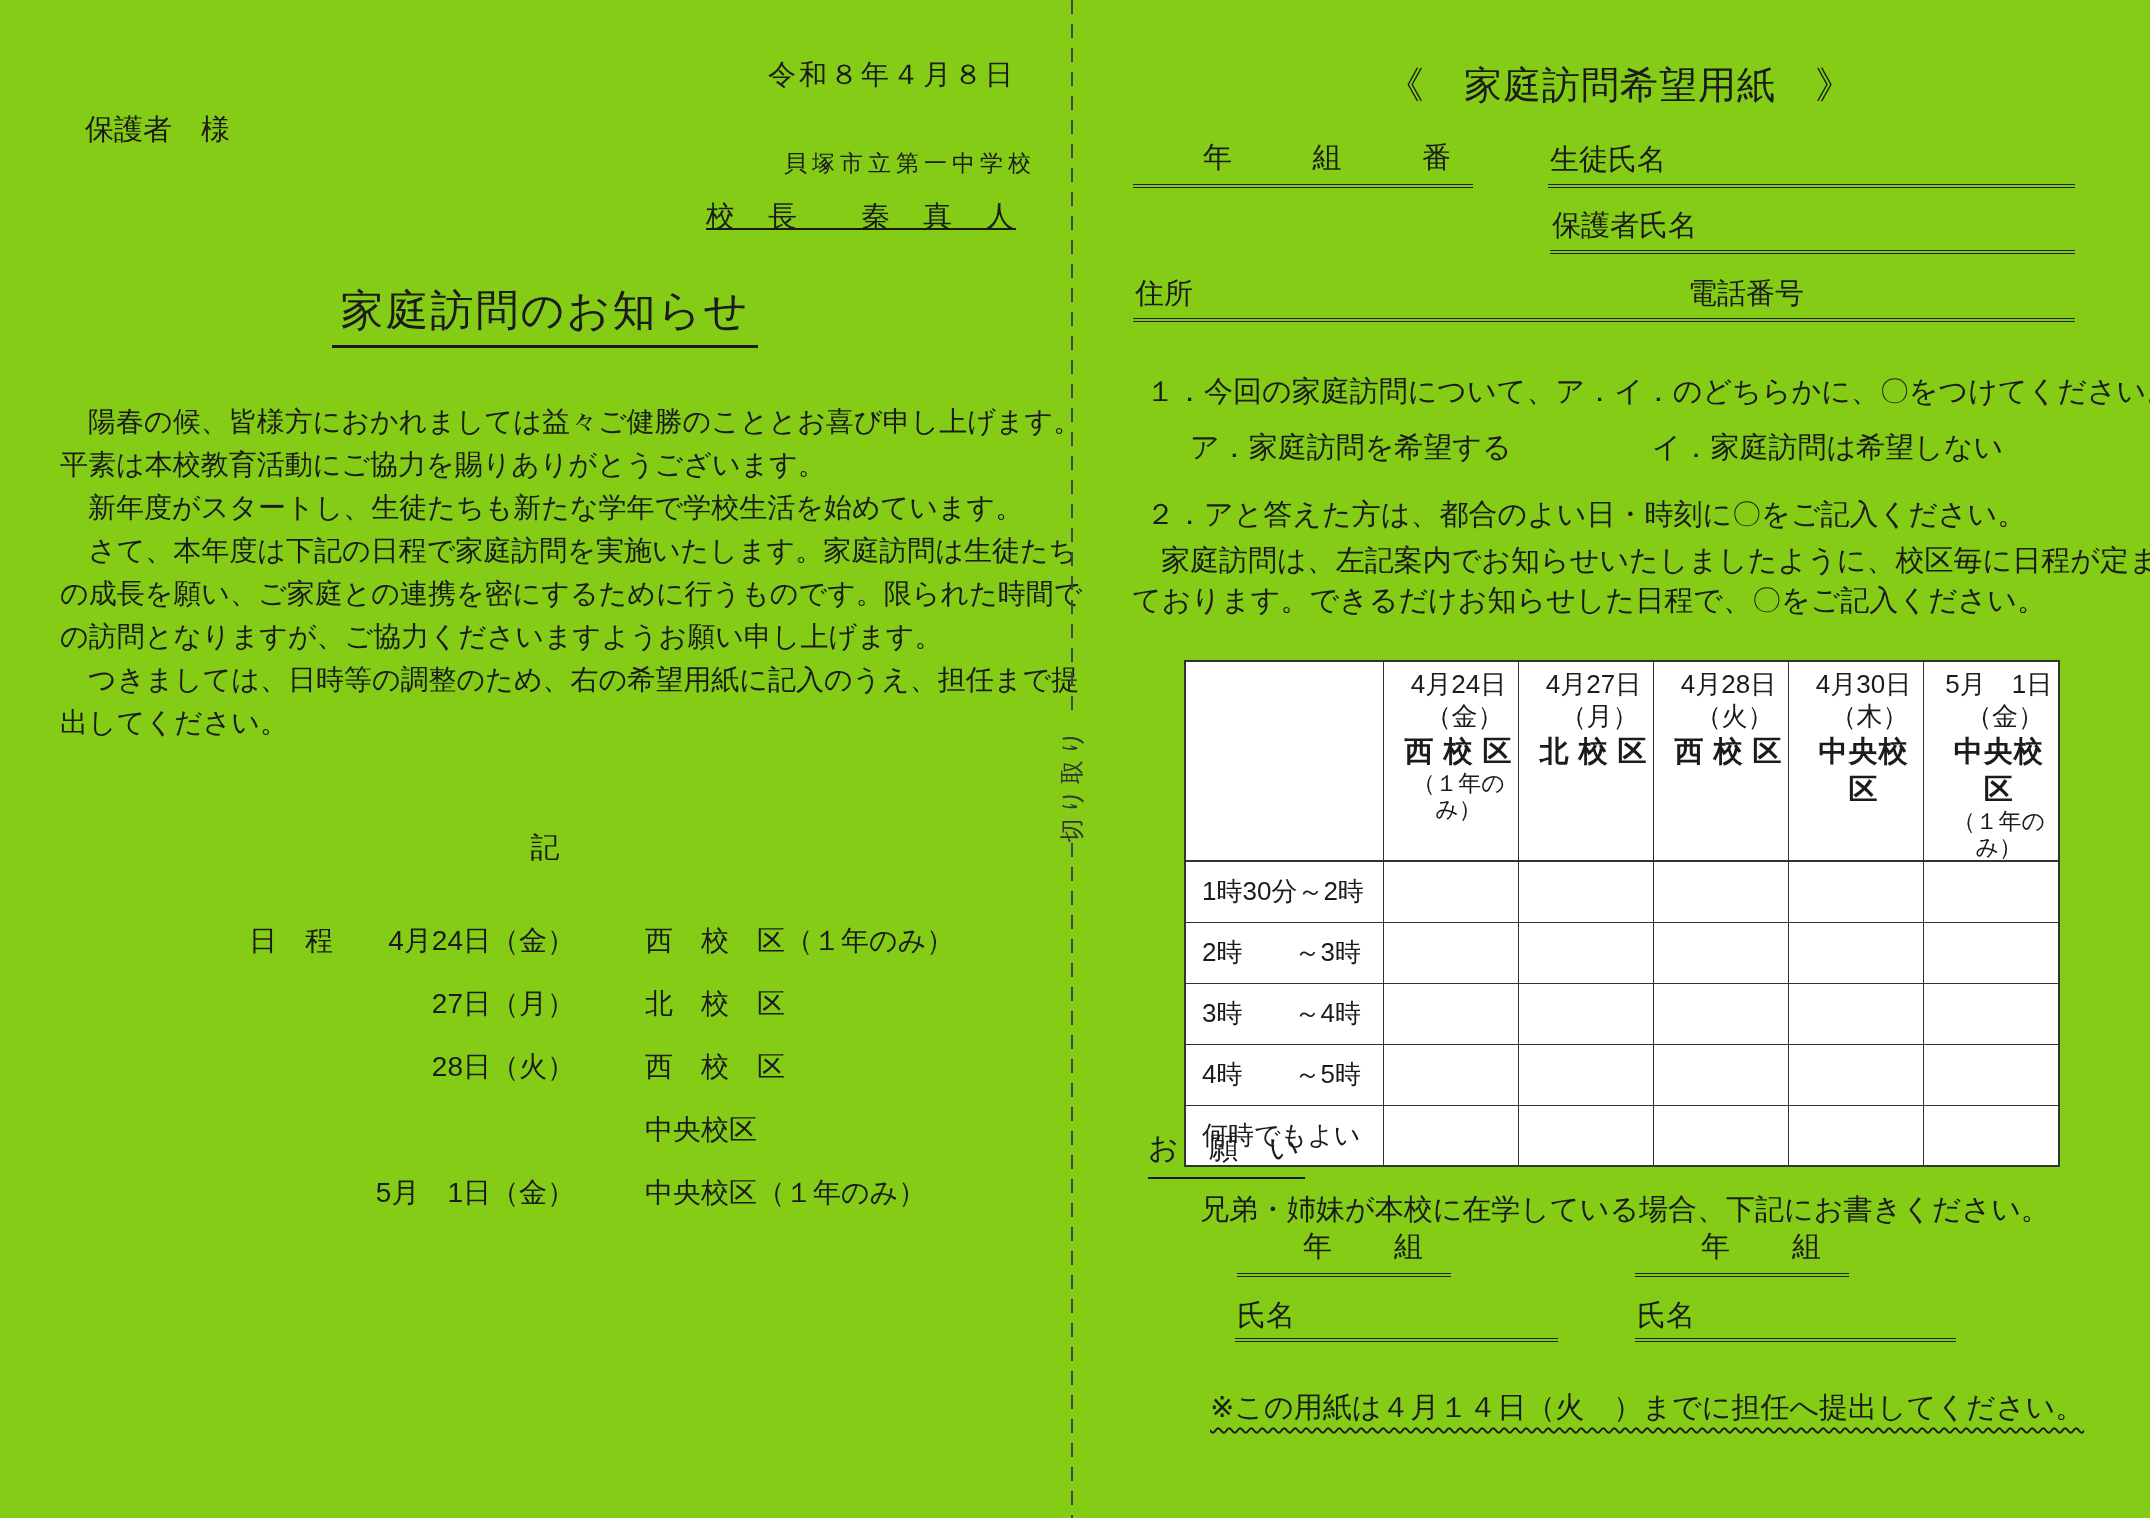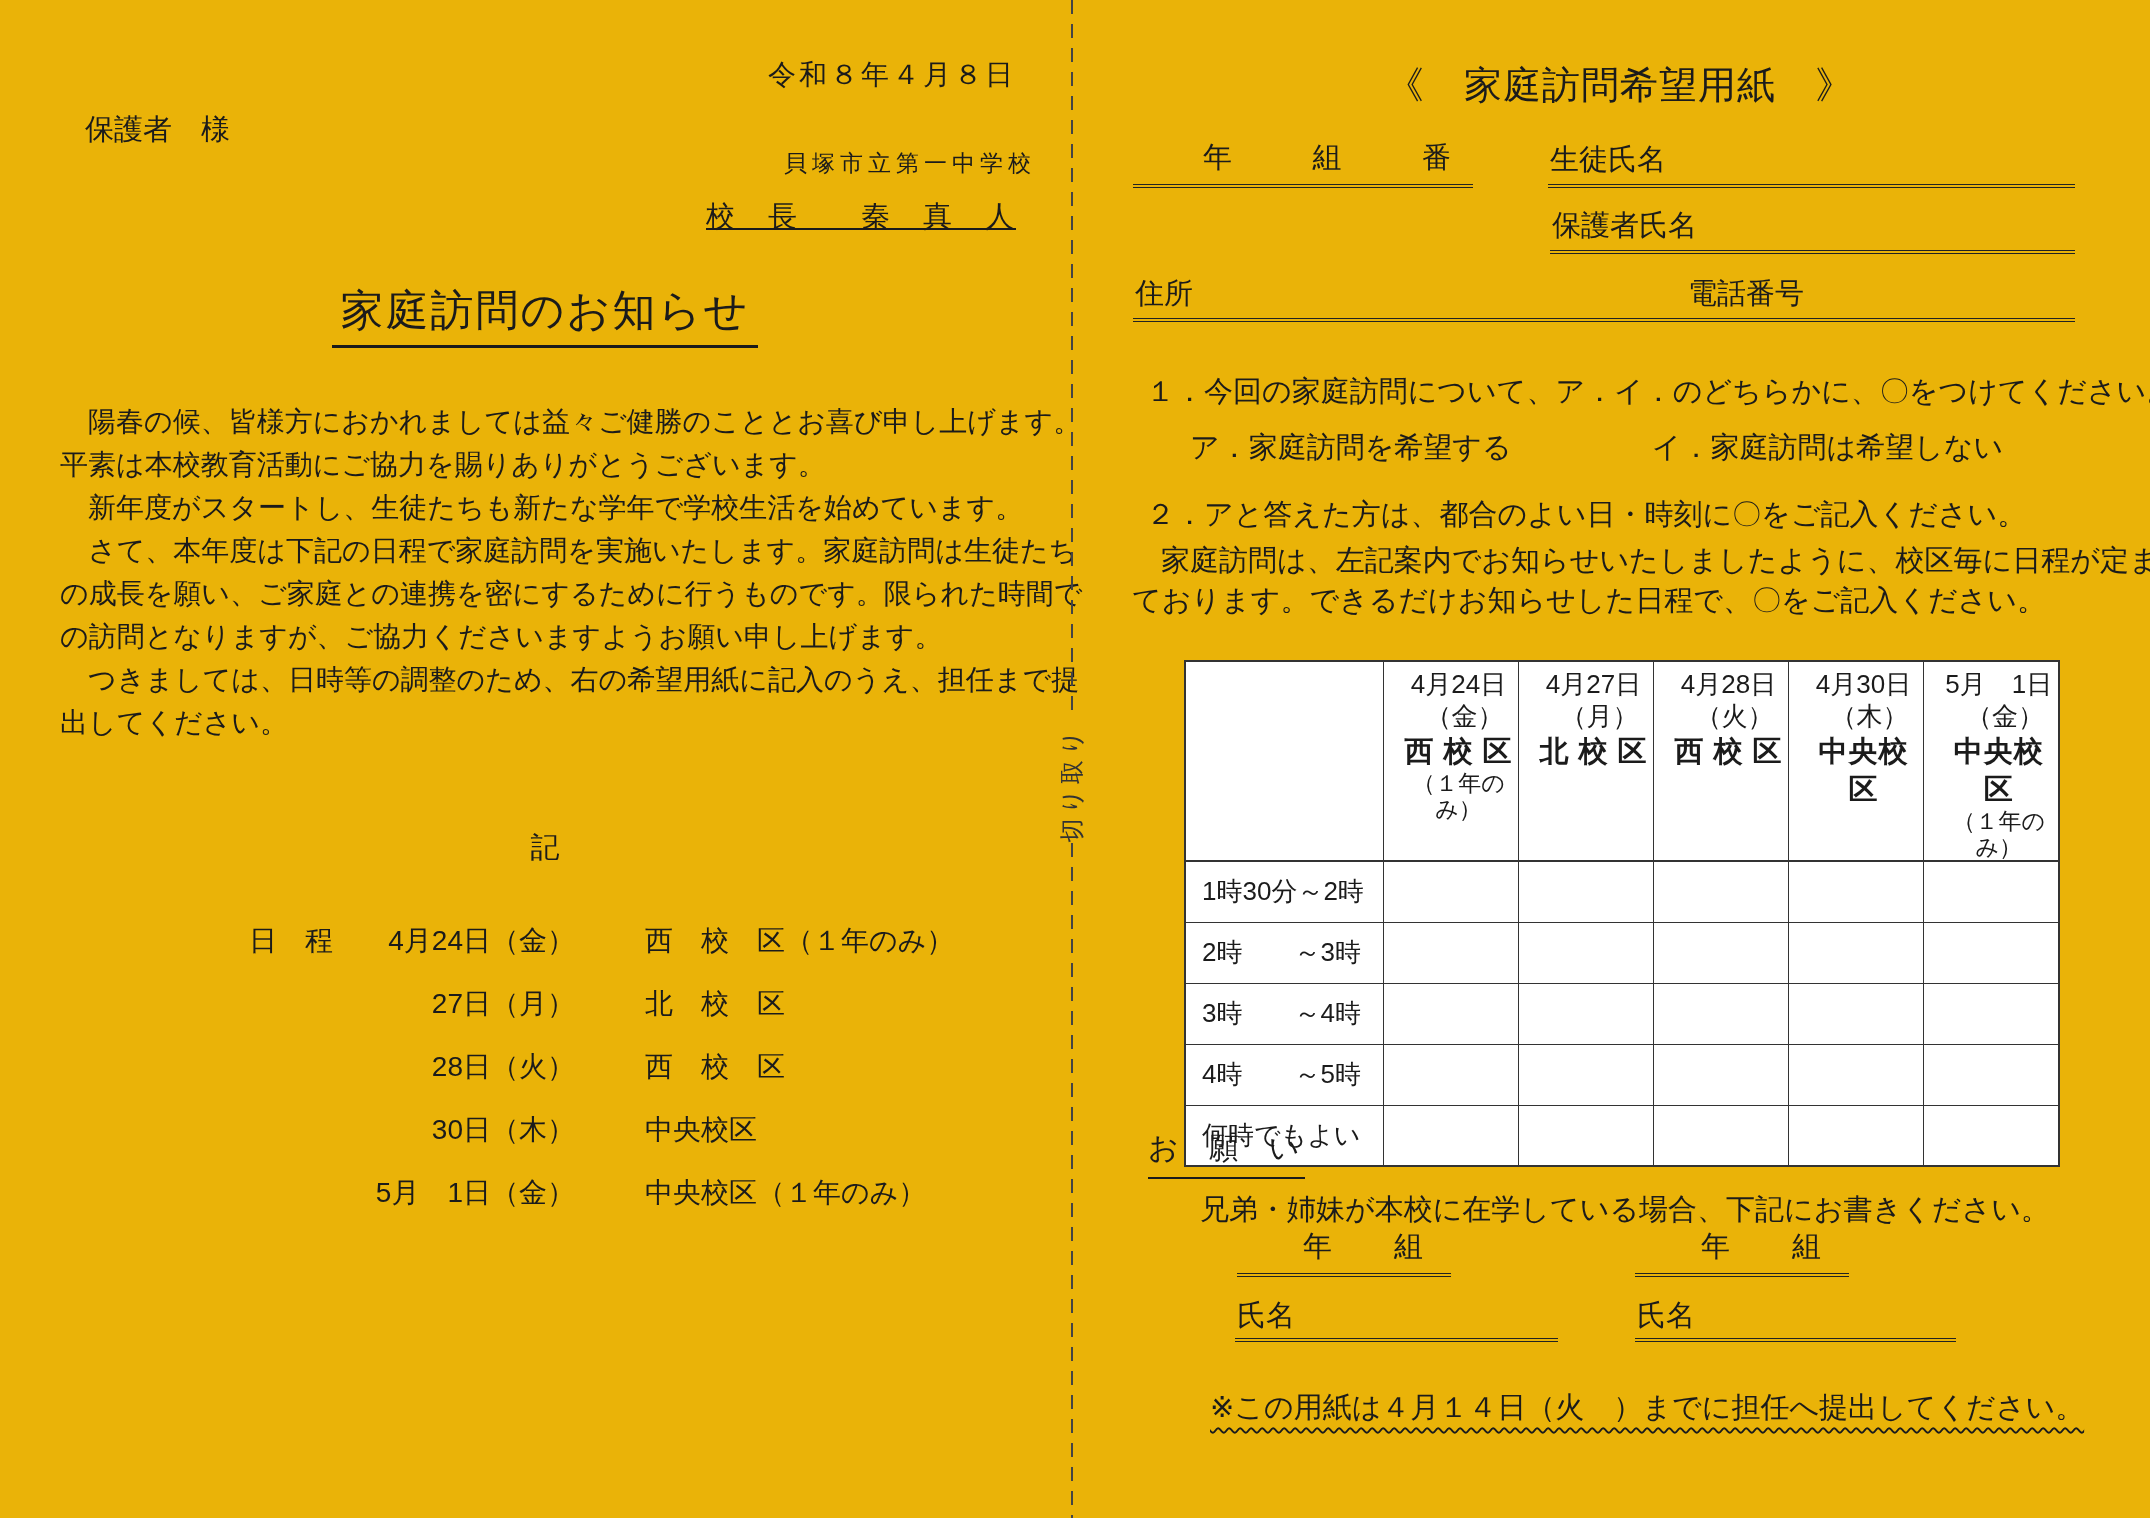--- a/index.html
+++ b/index.html
@@ -1,18 +1,18 @@
 <!DOCTYPE html>
 <html><head>
 <meta charset="utf-8">
 <style>
   * { margin:0; padding:0; box-sizing:border-box; }
   html,body { background:#888; }
   .screen {
-    position:relative; width:2150px; height:1518px; background:#eab308;
+    position:relative; width:2150px; height:1518px; background:#84cc16;
     font-family:"Liberation Sans","DejaVu Sans",sans-serif;
     color:#1b1b1b; overflow:hidden;
   }
   .page { position:absolute; top:0; height:1518px; }
   .page-left  { left:0; width:1090px; }
   .page-right { left:1090px; width:1060px; }
   .abs { position:absolute; white-space:nowrap; }
 
   
   .l-date      { top:56px;  right:74px; font-size:28px; letter-spacing:3px; }
@@ -117,21 +117,20 @@
       </div>
       <div class="sch-row">
         <span class="sch-date">27日（月）</span>
         <span class="sch-dist">北　校　区</span>
       </div>
       <div class="sch-row">
         <span class="sch-date">28日（火）</span>
         <span class="sch-dist">西　校　区</span>
       </div>
       <div class="sch-row">
-        <span class="sch-date">30日（木）</span>
         <span class="sch-dist">中央校区</span>
       </div>
       <div class="sch-row">
         <span class="sch-date">5月　1日（金）</span>
         <span class="sch-dist">中央校区（１年のみ）</span>
       </div>
     </div>
   </section>
 
   <div class="divider-seg divider-top"></div>

